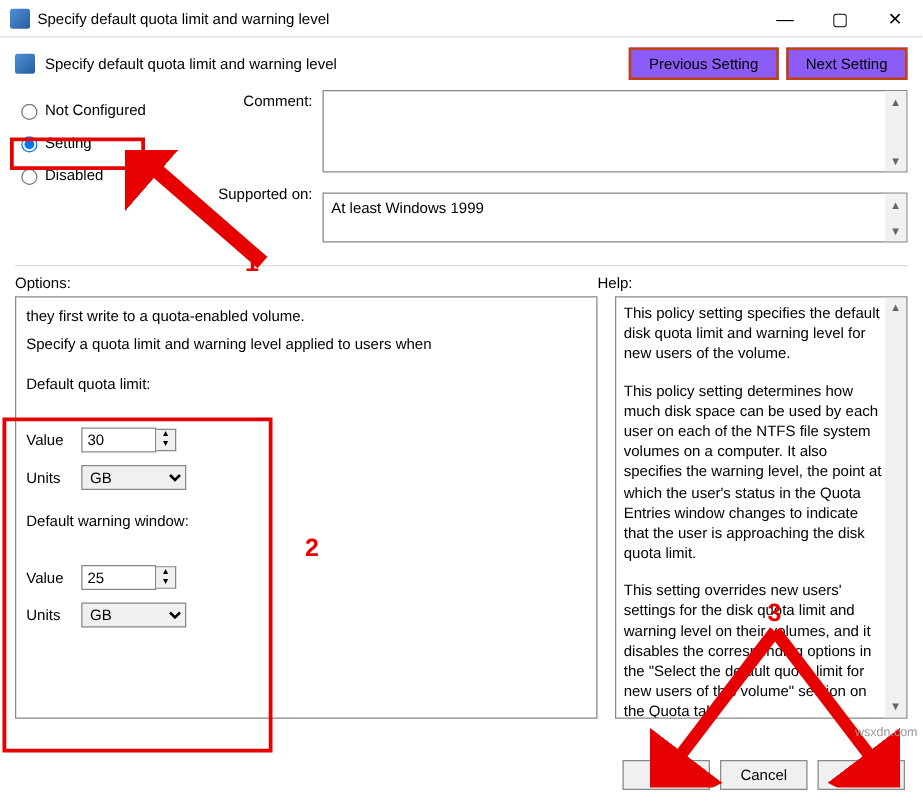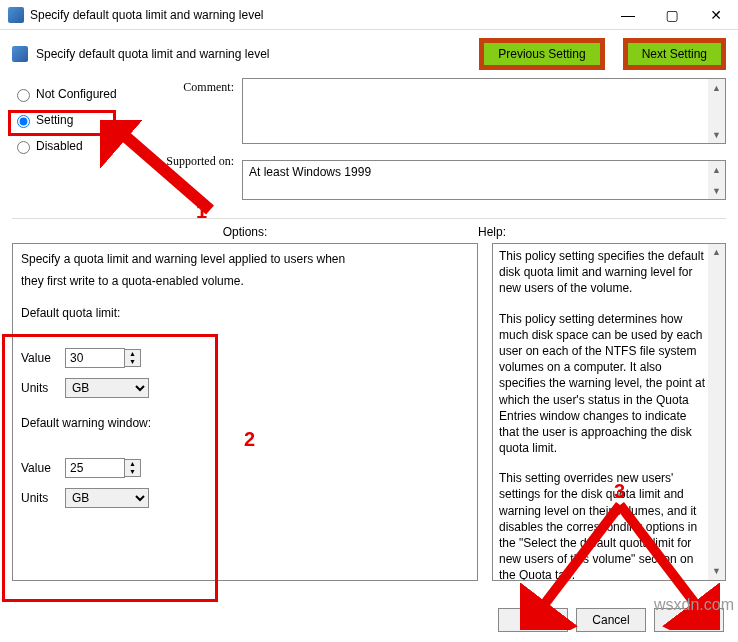--- a/index.html
+++ b/index.html
@@ -6,40 +6,40 @@
 body { margin: 0; background: #fff; width: 738px; height: 642px; overflow: hidden; position: relative; }
 
 .titlebar { height: 30px; display: flex; align-items: center; border-bottom: 1px solid #ddd; }
 .titlebar .app-icon { width: 16px; height: 16px; margin: 0 6px 0 8px; background: linear-gradient(135deg,#4a90d9,#2b5d9e); border-radius: 2px; }
 .titlebar .title { flex: 1; }
 .titlebar .win-btn { width: 44px; height: 30px; display: flex; align-items: center; justify-content: center; font-size: 14px; }
 
 .header-row { display: flex; align-items: center; padding: 8px 12px 0 12px; }
 .header-row .app-icon { width: 16px; height: 16px; margin-right: 8px; background: linear-gradient(135deg,#4a90d9,#2b5d9e); border-radius: 2px; }
 .header-row .spacer { flex: 1; }
-.nav-btn { border: 5px solid #c2410c; background: #84cc16; padding: 4px 14px; margin-left: 18px; cursor: pointer; }
-
-.top-grid { display: flex; padding: 8px 12px 0 12px; }
+.nav-btn { border: 2px solid #c2410c; background: #8b5cf6; padding: 4px 14px; margin-left: 6px; cursor: pointer; }
+
+.top-grid { display: flex; padding: 8px 12px 0 12px; gap: 16px; }
 .radio-col { width: 130px; padding-top: 4px; }
 .radio-row { display: flex; align-items: center; margin: 4px 0 10px 0; cursor: pointer; }
 .radio-row input { margin-right: 6px; }
 
 .fields-col { flex: 1; margin-left: 10px; }
 .field-row { display: flex; margin-bottom: 8px; }
-.field-row .label { width: 90px; text-align: right; padding-right: 8px; padding-top: 2px; font-family: Liberation Serif, serif; }
+.field-row .label { width: 90px; text-align: right; padding-right: 8px; padding-top: 2px; }
 .comment-box { flex: 1; height: 66px; border: 1px solid #888; background: #fff; position: relative; }
 .supported-box { flex: 1; height: 40px; border: 1px solid #888; background: #fff; padding: 4px 20px 4px 6px; position: relative; margin-top: 8px; }
 .vscroll { width: 17px; position: absolute; right: 0; top: 0; bottom: 0; background: #f1f1f1; display: flex; flex-direction: column; }
 .vscroll .arrow { height: 17px; display: flex; align-items: center; justify-content: center; color: #666; font-size: 9px; }
 .vscroll .track { flex: 1; }
 
 hr { margin: 10px 12px 6px 12px; border: none; border-top: 1px solid #ddd; }
 
 .mid-labels { display: flex; padding: 0 12px; }
-.mid-labels .left { width: 466px; text-align: center; }
+.mid-labels .left { width: 466px; }
 .help-label { flex: 1; }
 
 .mid-row { display: flex; padding: 4px 12px 0 12px; height: 342px; }
 .options-box { width: 466px; border: 1px solid #888; padding: 8px; overflow: hidden; }
 .help-box { flex: 1; border: 1px solid #888; margin-left: 14px; padding: 4px 18px 4px 6px; position: relative; line-height: 1.35; overflow: hidden; }
 .help-box p { margin: 0 0 14px 0; }
 
 .opt-text { margin-bottom: 8px; }
 .sub-section { margin-top: 18px; }
 .form-row { display: flex; align-items: center; margin: 10px 0; }
@@ -49,21 +49,21 @@
 .spin div { height: 8px; font-size: 7px; text-align: center; line-height: 8px; cursor: pointer; background: #f0f0f0; }
 .form-row select { width: 84px; border: 1px solid #888; padding: 1px 2px; background: #f0f0f0; }
 
 .footer { position: absolute; bottom: 10px; right: 14px; display: flex; justify-content: center; }
 .footer button { width: 70px; padding: 4px 0; margin-left: 8px; border: 1px solid #888; background: #f0f0f0; cursor: pointer; }
 
 
 .annot-box1 { position: absolute; left: 8px; top: 110px; width: 108px; height: 26px; border: 3px solid #e60000; pointer-events: none; }
 .annot-box2 { position: absolute; left: 2px; top: 334px; width: 216px; height: 268px; border: 3px solid #e60000; pointer-events: none; }
 .annot-num { position: absolute; font: bold 20px Arial; color: #e60000; pointer-events: none; }
-.watermark { position: absolute; right: 4px; bottom: 28px; font-size: 16px; color: #999; pointer-events: none; text-align: right; }
+.watermark { position: absolute; right: 4px; bottom: 50px; font-size: 10px; color: #999; pointer-events: none; text-align: right; }
 
 .arrow-svg { position: absolute; pointer-events: none; }
 </style>
 </head>
 <body>
 
 <div class="titlebar">
   <div class="app-icon"></div>
   <div class="title">Specify default quota limit and warning level</div>
   <div class="win-btn">—</div>
@@ -121,22 +121,22 @@
 
 <hr>
 
 <div class="mid-labels">
   <div class="left">Options:</div>
   <div class="help-label">Help:</div>
 </div>
 
 <div class="mid-row">
   <div class="options-box">
+    <div class="opt-text">they first write to a quota-enabled volume.</div>
     <div class="opt-text">Specify a quota limit and warning level applied to users when</div>
-    <div class="opt-text">they first write to a quota-enabled volume.</div>
 
     <div class="sub-section">Default quota limit:</div>
     <div style="height:18px"></div>
     <div class="form-row">
       <div class="flabel">Value</div>
       <input type="text" value="30" style="">
       <div class="spin">
           <div>▲</div>
           <div>▼</div>
         </div>

